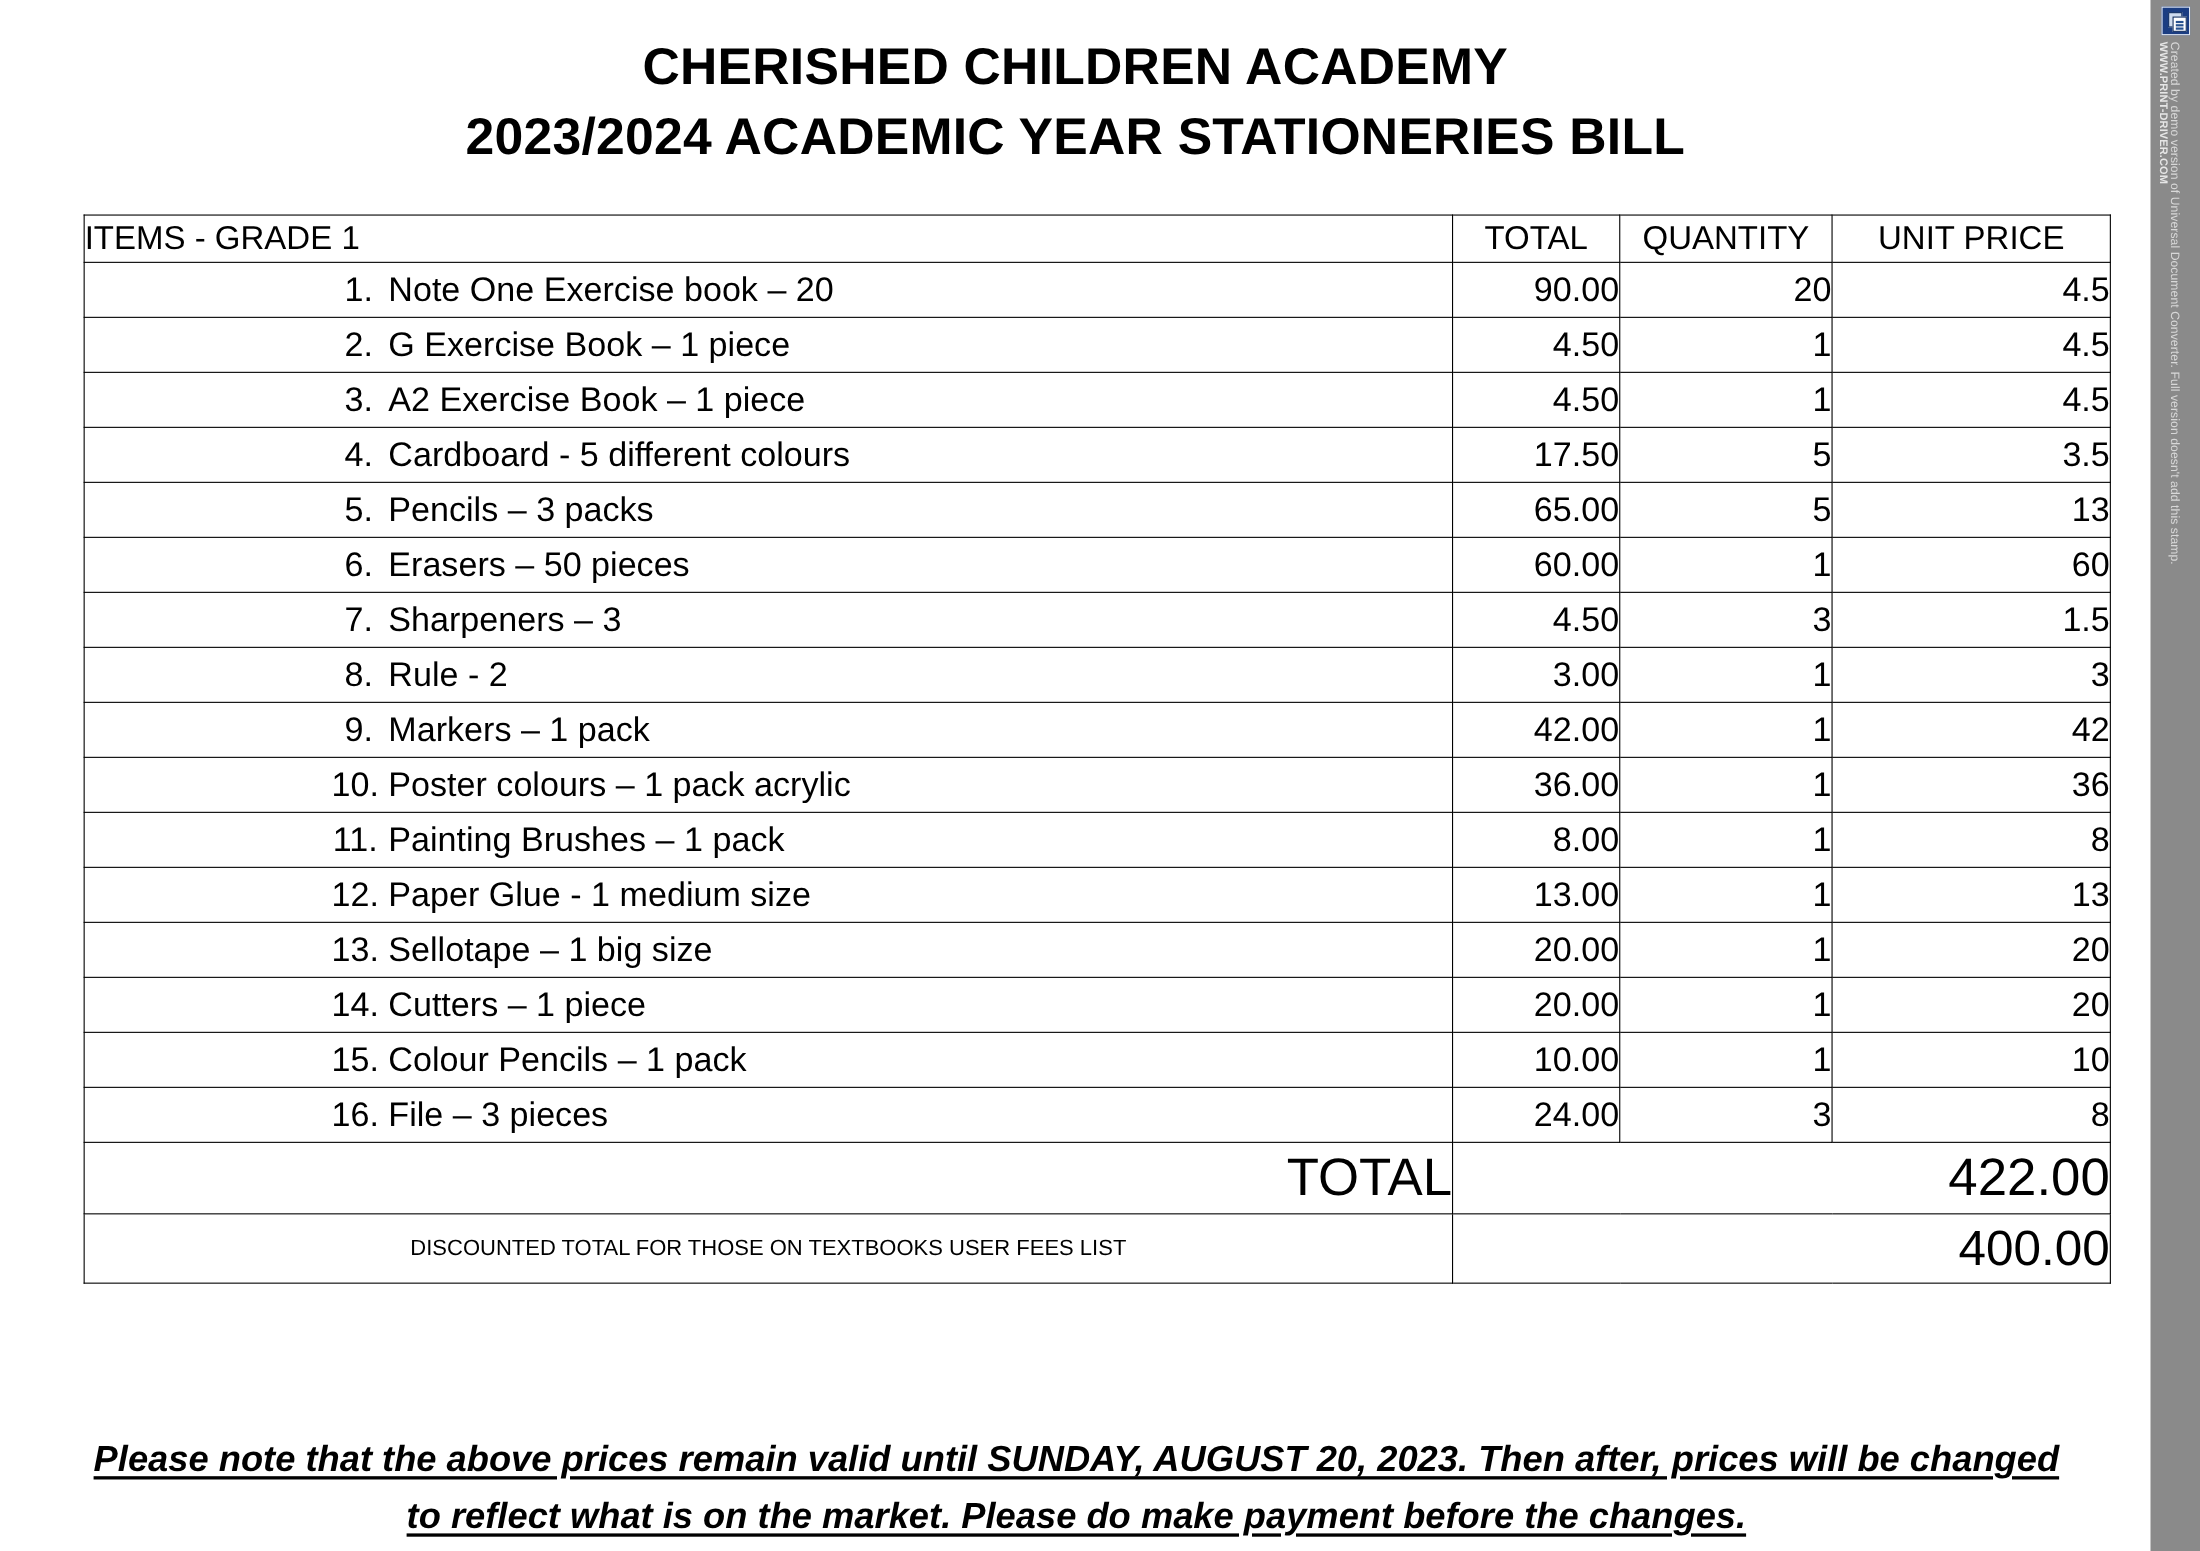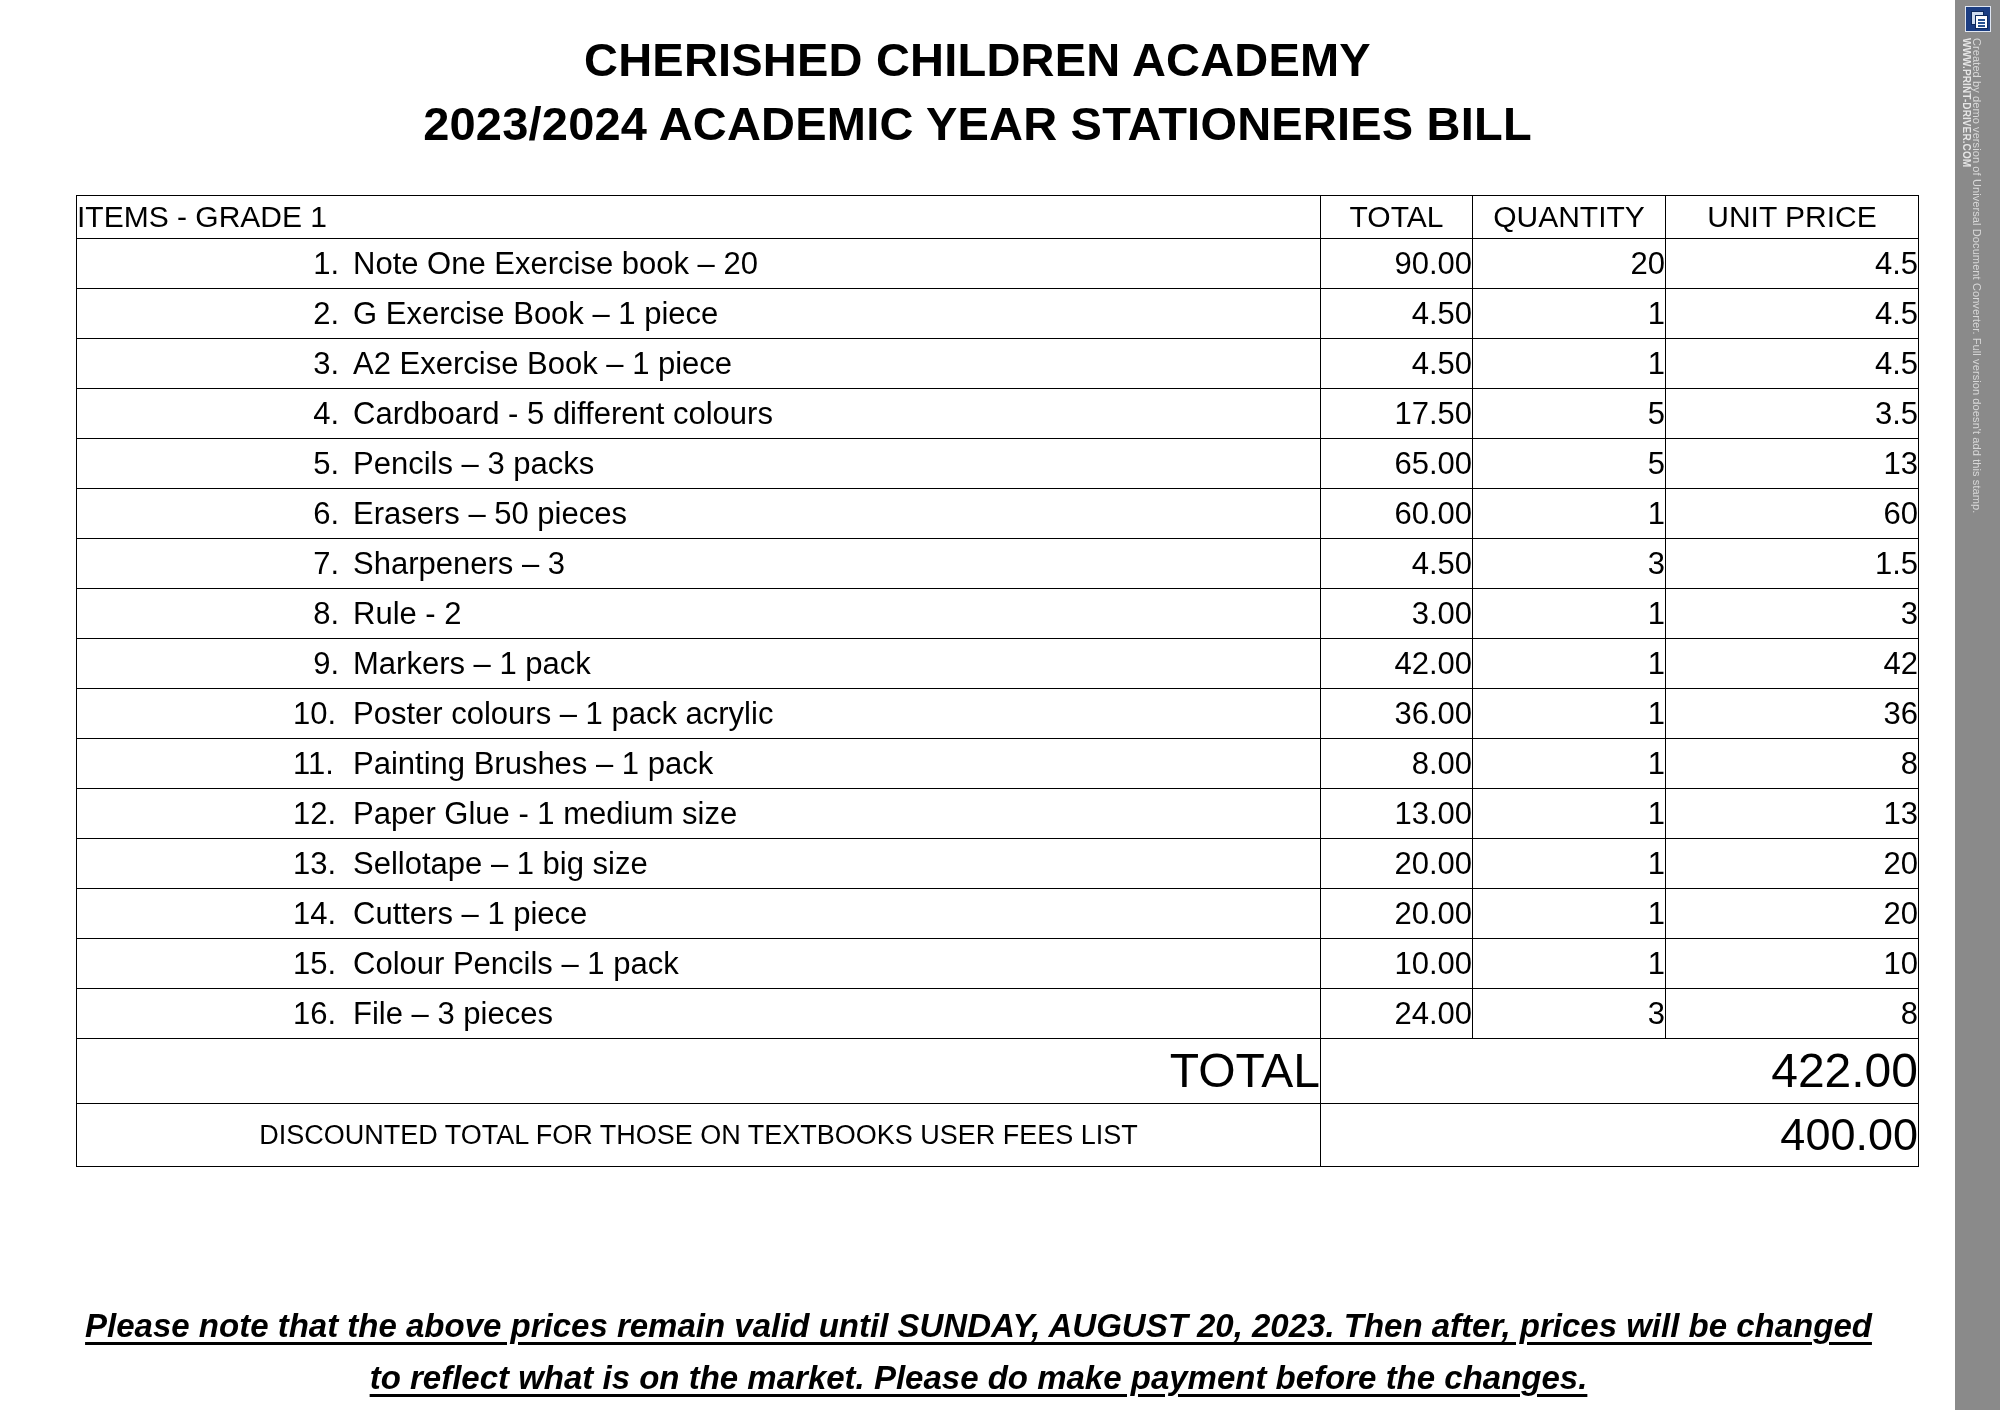--- a/index.html
+++ b/index.html
@@ -95,21 +95,21 @@
     padding-left: 216px;
   }
   .desc-num {
     display: inline-block;
     width: 46px;
     text-align: right;
     margin-right: 14px;
   }
   .desc-num.wide {
     width: 60px;
-    text-align: left;
+    text-align: center;
     margin-right: 0;
   }
   .desc-text { display: inline; }
 
   .cell-total { text-align: right; padding-right: 14px; }
   .cell-qty   { text-align: right; padding-right: 18px; }
   .cell-unit  { text-align: right; padding-right: 18px; }
 
   
   .total-label {
@@ -124,21 +124,21 @@
     text-align: right;
     font-weight: bold;
     font-size: 48px;
     line-height: 64px;
     height: 64px;
     padding-left: 16px;
   }
   .disc-label {
     text-align: center;
     font-weight: bold;
-    font-size: 27px;
+    font-size: 20px;
     line-height: 62px;
     height: 62px;
     padding: 0 14px;
     white-space: nowrap;
   }
   .disc-value {
     text-align: right;
     font-weight: bold;
     font-size: 45px;
     line-height: 62px;

